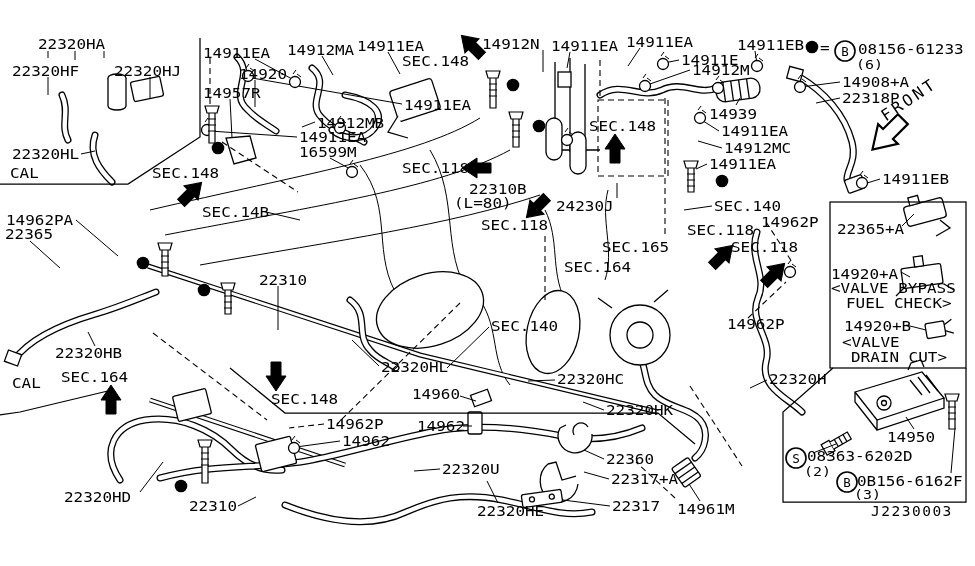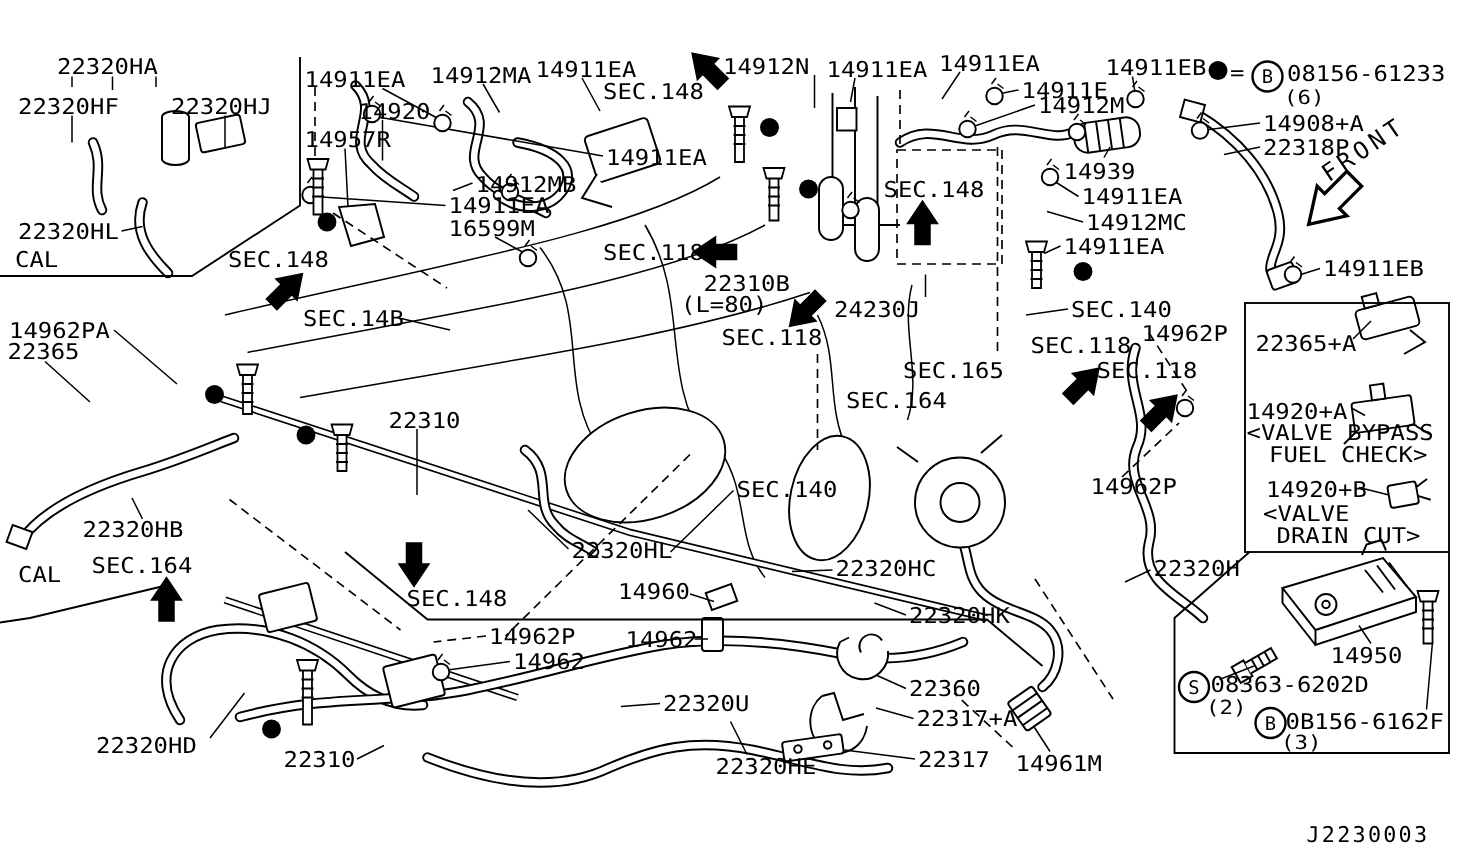--- a/index.html
+++ b/index.html
@@ -11,21 +11,21 @@
   .lnthin{fill:none;stroke:#000;stroke-width:1;}
   .dash{fill:none;stroke:#000;stroke-width:1.1;stroke-dasharray:6 4;}
   .hO{fill:none;stroke:#000;stroke-width:7;stroke-linecap:round;}
   .hI{fill:none;stroke:#fff;stroke-width:4.4;stroke-linecap:round;}
   .railO{fill:none;stroke:#000;stroke-width:5;}
   .railI{fill:none;stroke:#fff;stroke-width:2.8;}
   .cmp-g *{fill:#fff;stroke:#000;stroke-width:1.3;}
   .overlay{position:absolute;color:#000;white-space:nowrap;}
   #front-label{left:888px;top:106px;font-size:16px;letter-spacing:3px;
                transform:rotate(-34deg);transform-origin:left bottom;}
-  #drawing-number{left:871px;top:503px;font-size:14.5px;letter-spacing:1.5px;margin-top:46px;}
+  #drawing-number{left:871px;top:503px;font-size:14.5px;letter-spacing:1.5px;}
 </style>
 </head>
 <body>
 
 <div id="stage">
   <svg id="diagram-svg" width="975" height="566" viewBox="0 0 975 566">
     <rect x="0" y="0" width="975" height="566" fill="#fff"></rect>
 
     <g id="sweeps">
         <path d="M150,210 C300,175 420,155 480,118" class="lnthin"></path>

